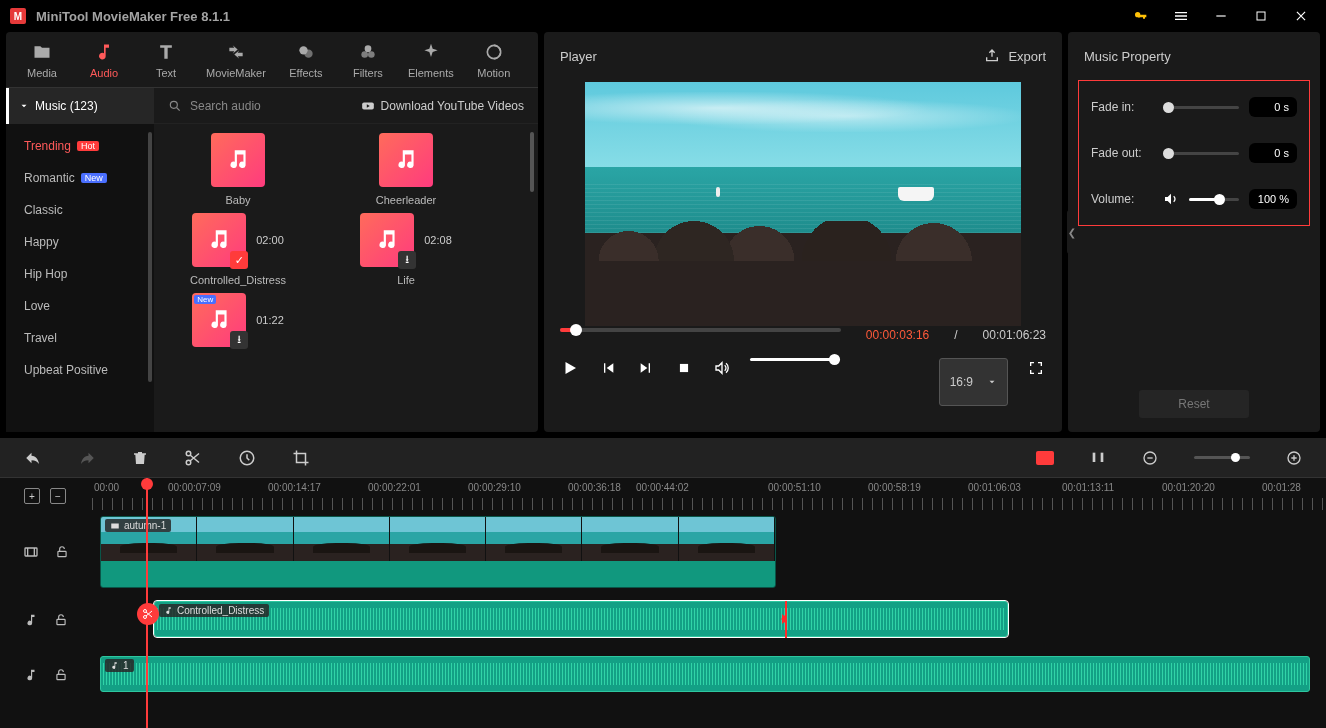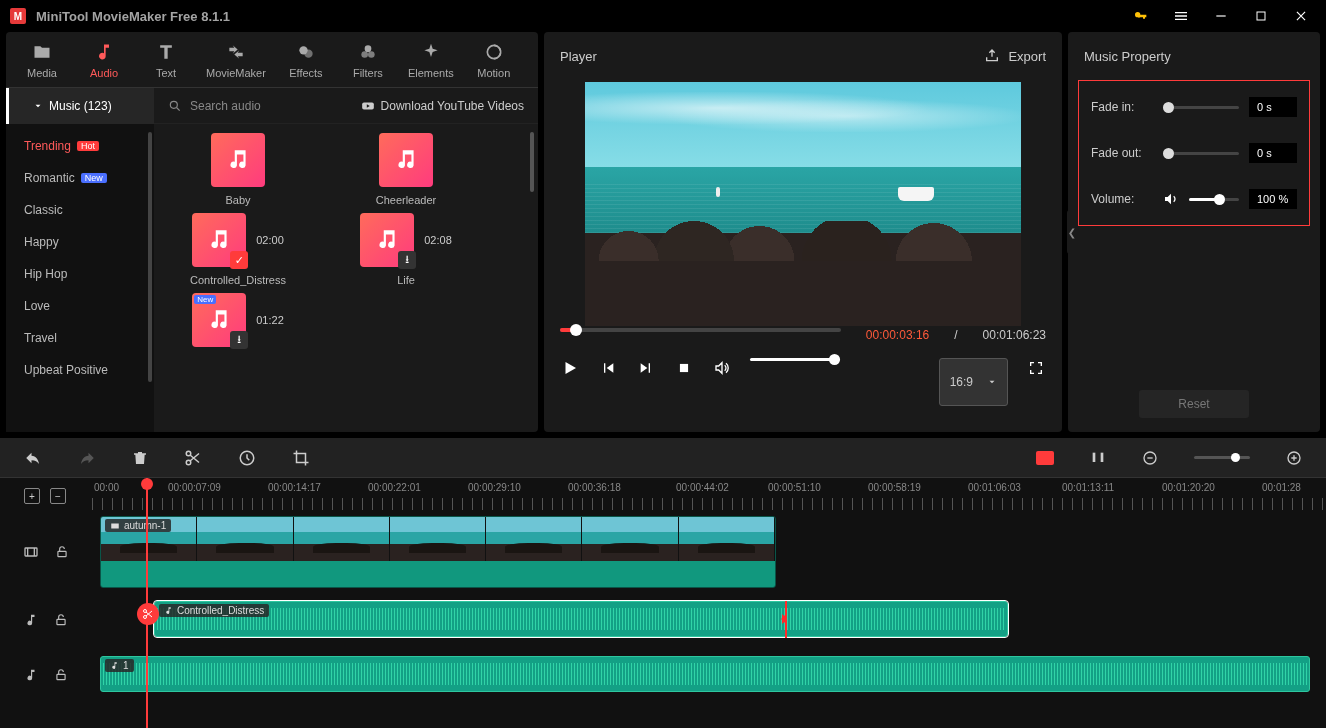--- a/index.html
+++ b/index.html
@@ -11,21 +11,21 @@
 .titlebar .winbtn{width:30px;height:30px;display:flex;align-items:center;justify-content:center;color:#fff;cursor:pointer}
 .titlebar .key{color:#ffc107}
 .mainrow{display:flex;height:400px;gap:6px;padding:0 6px}
 .panel{background:#1a1a1a;border-radius:4px;display:flex;flex-direction:column}
 .left{width:532px}
 .tabs{height:56px;display:flex;align-items:center;padding:0 14px;gap:18px;border-bottom:1px solid #333}
 .tab{display:flex;flex-direction:column;align-items:center;gap:4px;color:#aaa;cursor:pointer;font-size:11px;min-width:44px}
 .tab.active{color:#ff5a5a}
 .tab .ticon{width:22px;height:22px;display:flex;align-items:center;justify-content:center;font-size:18px}
 .subrow{height:36px;display:flex;align-items:center;border-bottom:1px solid #222}
-.music-cat{width:148px;height:36px;display:flex;align-items:center;gap:6px;padding-left:24px;background:#262626;border-left:3px solid #fff;color:#fff;font-size:12px}
+.music-cat{width:148px;height:36px;display:flex;align-items:center;gap:6px;padding-left:10px;background:#262626;border-left:3px solid #fff;color:#fff;font-size:12px}
 .subrow .search{flex:1;display:flex;align-items:center;gap:8px;color:#888;padding-left:14px}
 .subrow .dl{display:flex;align-items:center;gap:6px;color:#ccc;padding-right:14px}
 .leftsplit{flex:1;display:flex;position:relative;overflow:hidden}
 .catlist{width:148px;background:#111;padding:12px 0;display:flex;flex-direction:column;gap:12px;position:relative}
 .catlist::after{content:'';position:absolute;right:2px;top:8px;width:4px;height:250px;background:#444;border-radius:2px}
 .cat{padding:3px 18px;color:#bbb;font-size:12px;display:flex;align-items:center;gap:6px;cursor:pointer}
 .cat.active{color:#ff5a5a}
 .badge{padding:0 4px;border-radius:2px;font-size:9px;color:#fff}
 .badge.hot{background:#ff3b3b}
 .badge.new{background:#4a6fff}
@@ -70,21 +70,21 @@
 
 .right{width:252px;position:relative}
 .rhead{height:48px;display:flex;align-items:center;padding:0 16px;color:#ccc;font-size:13px}
 .propbox{margin:0 10px;border:1px solid #ff3b3b;padding:16px 12px;display:flex;flex-direction:column;gap:26px}
 .prow{display:flex;align-items:center;gap:10px}
 .prow .plbl{width:62px;color:#ccc;font-size:12px}
 .prow .pslider{flex:1;height:3px;background:#444;position:relative;border-radius:2px}
 .prow .pslider::after{content:'';position:absolute;left:0;top:-4px;width:11px;height:11px;border-radius:50%;background:#ddd}
 .prow.vol .pslider::before{content:'';position:absolute;left:0;right:18px;height:3px;background:#fff;border-radius:2px}
 .prow.vol .pslider::after{left:auto;right:14px;background:#fff}
-.prow .pval{background:#000;border-radius:0;padding:4px 8px;min-width:48px;text-align:left;color:#fff;font-size:11px}
+.prow .pval{background:#000;border-radius:6px;padding:4px 8px;min-width:48px;text-align:right;color:#fff;font-size:11px}
 .volicon{width:16px;height:16px;color:#fff}
 .resetbtn{position:absolute;bottom:14px;left:50%;transform:translateX(-50%);width:110px;padding:7px 0;background:#252525;color:#777;text-align:center;border-radius:3px;font-size:12px}
 .expand-handle{position:absolute;left:-1px;top:50%;transform:translateY(-50%);width:10px;height:44px;background:#1a1a1a;border-radius:3px 0 0 3px;display:flex;align-items:center;justify-content:center;color:#888;font-size:10px;cursor:pointer}
 
 .timeline{height:290px;background:#111;margin-top:6px;display:flex;flex-direction:column}
 .tlbar{height:40px;background:#222;display:flex;align-items:center;padding:0 24px;gap:36px;border-bottom:1px solid #333}
 .tlbtn{color:#ccc;cursor:pointer;font-size:16px}
 .tlbtn.dim{color:#555}
 .tlbar .sp{flex:1}
 .tlbar .snap{width:18px;height:14px;background:#ff3b3b;border-radius:2px}
@@ -500,21 +500,21 @@
       <div class="sidebtn">
           <span>+</span>
           <span>−</span>
         </div>
       <span class="ts" style="left:94px">00:00</span>
       <span class="ts" style="left:168px">00:00:07:09</span>
       <span class="ts" style="left:268px">00:00:14:17</span>
       <span class="ts" style="left:368px">00:00:22:01</span>
       <span class="ts" style="left:468px">00:00:29:10</span>
       <span class="ts" style="left:568px">00:00:36:18</span>
-      <span class="ts" style="left:676px">00:00:44:02</span>
+      <span class="ts" style="left:636px">00:00:44:02</span>
       <span class="ts" style="left:768px">00:00:51:10</span>
       <span class="ts" style="left:868px">00:00:58:19</span>
       <span class="ts" style="left:968px">00:01:06:03</span>
       <span class="ts" style="left:1062px">00:01:13:11</span>
       <span class="ts" style="left:1162px">00:01:20:20</span>
       <span class="ts" style="left:1262px">00:01:28</span>
       <div class="ticks"></div>
     </div>
 
     <div class="playhead" style="top:0;height:250px"></div>

